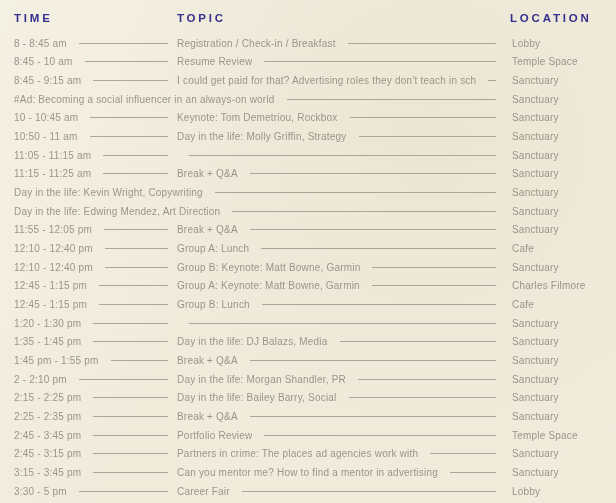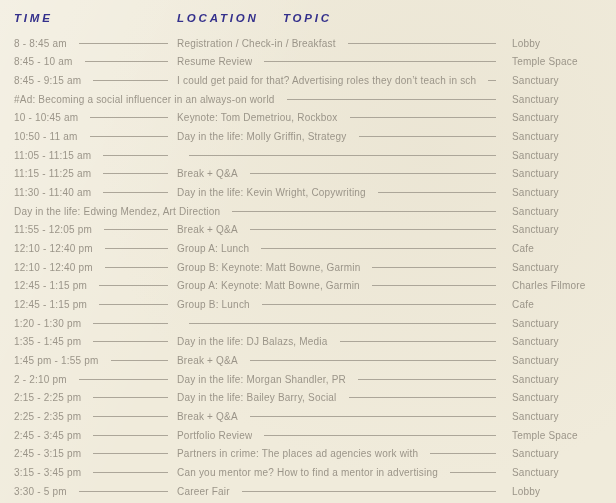--- a/index.html
+++ b/index.html
@@ -25,21 +25,20 @@
   }
   .schedule {
     position: relative;
     z-index: 1;
   }
   .header-row {
     display: flex;
     align-items: center;
     padding: 10px 0 0 14px;
     height: 15px;
-    font-style: italic;
   }
   .h-cell {
     color: #34308c;
     font-weight: bold;
     font-size: 11.5px;
     letter-spacing: 2.8px;
     line-height: 14px;
     white-space: nowrap;
   }
   .h-time { flex: 0 0 163px; }
@@ -79,22 +78,22 @@
   }
   .c-time .leader { margin-right: 9px; }
   .c-topic .leader { margin-right: 1px; }
 </style>
 </head>
 <body>
 
 <div class="schedule">
   <div class="header-row">
     <div class="h-cell h-time">TIME</div>
+    <div class="h-cell h-topic">TOPIC</div>
     <div class="h-cell h-loc">LOCATION</div>
-    <div class="h-cell h-topic">TOPIC</div>
   </div>
   <div class="rows">
       <div class="row">
         <div class="cell c-time">
           <span class="txt">8 - 8:45 am</span>
           <span class="leader"></span>
         </div>
         <div class="cell c-topic">
           <span class="txt">Registration / Check-in / Breakfast</span>
           <span class="leader"></span>
@@ -183,24 +182,20 @@
         </div>
         <div class="cell c-topic">
           <span class="txt">Break + Q&amp;A</span>
           <span class="leader"></span>
         </div>
         <div class="cell c-loc">
           <span class="txt">Sanctuary</span>
         </div>
       </div>
       <div class="row">
-        <div class="cell c-time">
-          <span class="txt">11:30 - 11:40 am</span>
-          <span class="leader"></span>
-        </div>
         <div class="cell c-topic">
           <span class="txt">Day in the life: Kevin Wright, Copywriting</span>
           <span class="leader"></span>
         </div>
         <div class="cell c-loc">
           <span class="txt">Sanctuary</span>
         </div>
       </div>
       <div class="row">
         <div class="cell c-topic">

